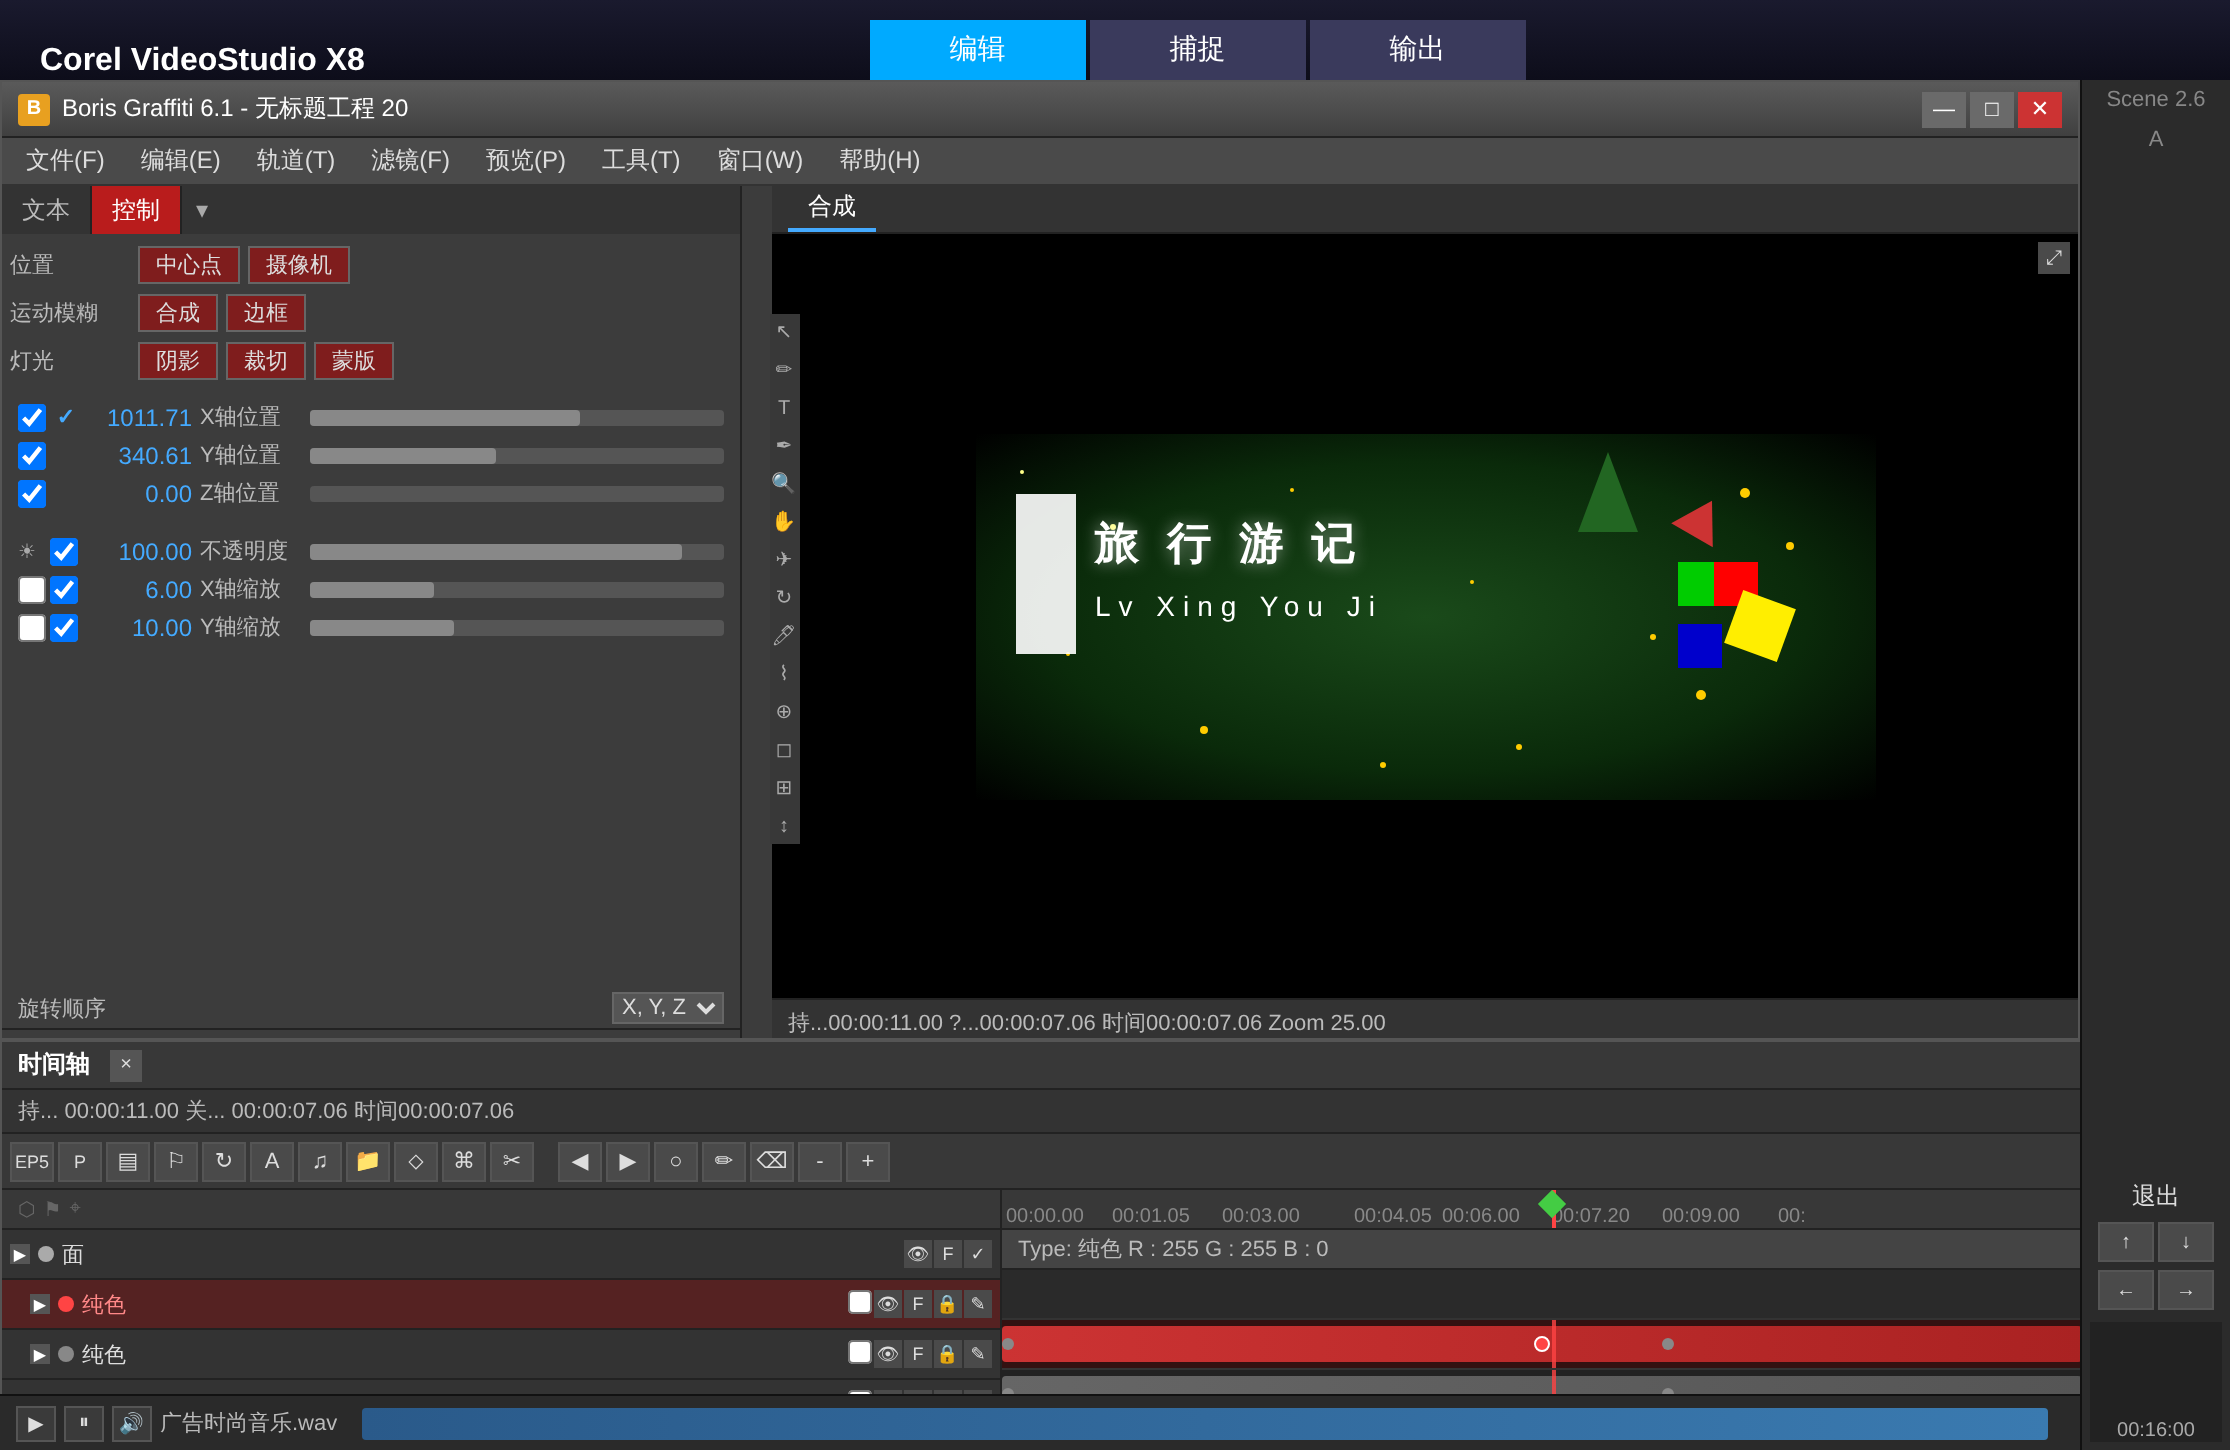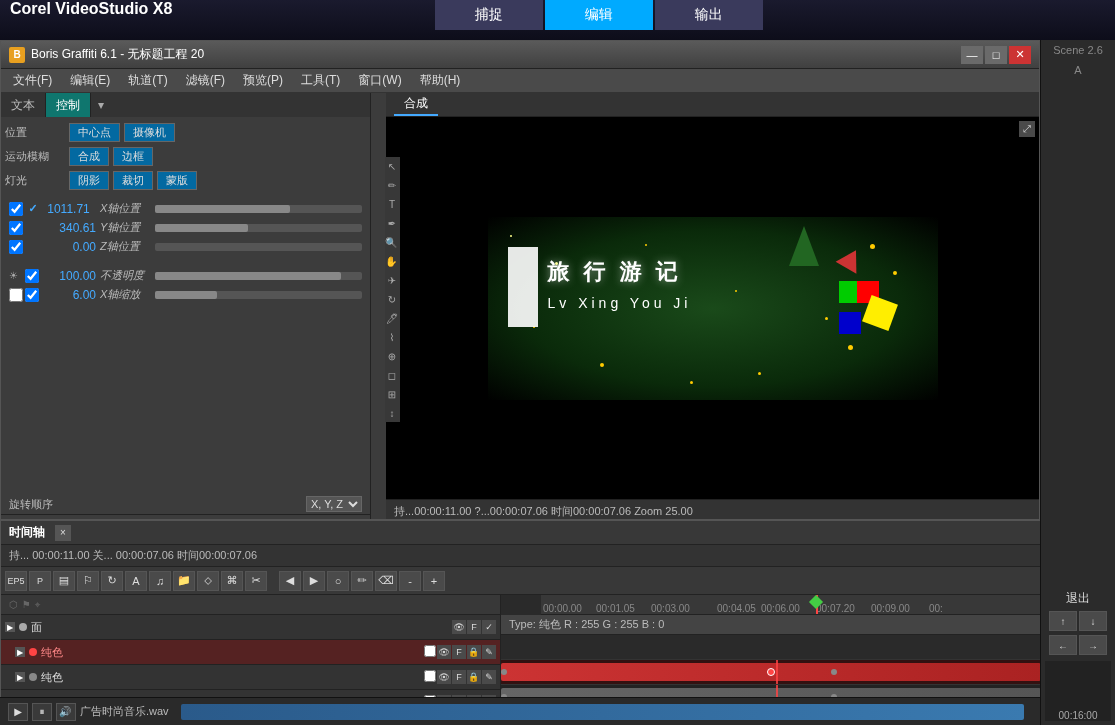--- a/index.html
+++ b/index.html
@@ -1,21 +1,21 @@
 <!DOCTYPE html>
 <html><head>
   <meta charset="utf-8">
   <style>
     * { margin: 0; padding: 0; box-sizing: border-box; }
     body { width: 1115px; height: 725px; overflow: hidden; background: #2b2b2b; font-family: 'Microsoft YaHei', Arial, sans-serif; font-size: 12px; color: #ddd; }
 
     
     #top-bar {
       width: 100%; height: 40px; background: linear-gradient(to bottom, #1a1a2e, #0d0d1a);
-      display: flex; align-items: flex-start; justify-content: space-between; padding: 0 10px;
+      display: flex; align-items: flex-end; justify-content: space-between; padding: 0 20px;
     }
     #app-title { color: #fff; font-size: 16px; font-weight: bold; }
     #top-tabs { display: flex; gap: 2px; }
     .top-tab {
       padding: 6px 40px; border: none; cursor: pointer; font-size: 14px; color: #fff;
       background: #3a3a5c;
     }
     .top-tab.active { background: #00aaff; color: #fff; }
 
     
@@ -47,36 +47,36 @@
 
     
     #content-area { display: flex; height: calc(100% - 52px); }
 
     
     #left-panel { width: 370px; background: #3c3c3c; border-right: 1px solid #222; display: flex; flex-direction: column; }
 
     
     #left-tabs { display: flex; height: 24px; background: #333; }
     .left-tab { padding: 4px 10px; cursor: pointer; color: #bbb; border-right: 1px solid #222; font-size: 12px; }
-    .left-tab.active { background: #0f766e; color: #fff; }
+    .left-tab.active { background: #b91c1c; color: #fff; }
     #left-tab-extra { width: 20px; display: flex; align-items: center; justify-content: center; cursor: pointer; color: #aaa; }
 
     
     #props-area { padding: 4px; }
     .prop-row { display: flex; align-items: center; height: 22px; margin-bottom: 2px; gap: 4px; }
     .prop-label { color: #bbb; font-size: 11px; width: 60px; }
-    .prop-btn { background: #0369a1; border: 1px solid #666; color: #ddd; padding: 1px 8px; font-size: 11px; cursor: pointer; }
+    .prop-btn { background: #7f1d1d; border: 1px solid #666; color: #ddd; padding: 1px 8px; font-size: 11px; cursor: pointer; }
     .tb-btn { background: #4a4a4a; border: 1px solid #555; color: #ddd; width: 22px; height: 20px; font-size: 11px; cursor: pointer; display: flex; align-items: center; justify-content: center; }
 
     
     #param-area { flex: 1; overflow-y: auto; padding: 4px 8px; }
     .param-row { display: flex; align-items: center; margin-bottom: 4px; }
     .param-check { width: 14px; height: 14px; margin-right: 2px; }
     .param-value { width: 55px; color: #4af; font-size: 12px; text-align: right; margin-right: 4px; }
-    .param-name { color: #bbb; font-size: 11px; width: 55px; font-style: italic; }
+    .param-name { color: #bbb; font-size: 11px; width: 55px; }
     .param-slider { flex: 1; height: 8px; background: #555; border-radius: 2px; position: relative; }
     .param-slider-fill { height: 100%; background: #888; border-radius: 2px; }
 
     
     #color-section { padding: 4px 8px; border-top: 1px solid #222; }
     .color-gradient { height: 16px; background: linear-gradient(to right, #ff0000, #ffff00, #00ff00, #00ffff, #0000ff, #ff00ff, #ff0000); border-radius: 2px; }
     #color-tools { display: flex; gap: 2px; margin-top: 4px; }
 
     
     .rotation-row { display: flex; align-items: center; gap: 4px; padding: 2px 8px; }
@@ -145,37 +145,37 @@
     #audio-track { position: absolute; bottom: 0; left: 0; width: 1040px; height: 30px; background: #2a2a2a; border-top: 1px solid #111; display: flex; align-items: center; padding: 0 8px; }
     #audio-label { color: #bbb; font-size: 11px; }
     #audio-bar { flex: 1; height: 16px; background: linear-gradient(to right, #2a5a8a, #3a7ab0); margin: 0 8px; border-radius: 2px; }
 
     
     #progress-bar { height: 8px; background: #222; position: relative; margin: 0; }
     #progress-fill { height: 100%; background: #4488cc; width: 60%; }
     #progress-thumb { position: absolute; right: 40%; top: -3px; width: 2px; height: 14px; background: #ff3333; }
 
     
-    #tl-ruler { height: 20px; background: #383838; border-bottom: 1px solid #222; display: flex; align-items: center; margin-left: 40px; }
+    #tl-ruler { height: 20px; background: #383838; border-bottom: 1px solid #222; display: flex; align-items: center; }
 
     
     #boris-tools { position: absolute; left: 384px; top: 116px; width: 15px; display: flex; flex-direction: column; gap: 1px; background: #383838; z-index: 10; }
     .boris-tool { width: 14px; height: 18px; display: flex; align-items: center; justify-content: center; font-size: 10px; color: #aaa; cursor: pointer; }
 
     
     #type-info-bar { height: 20px; background: #444; display: flex; align-items: center; padding: 0 8px; font-size: 11px; color: #bbb; border-bottom: 1px solid #222; }
   </style>
 </head>
 <body>
 
 <div id="top-bar">
   <span id="app-title">Corel VideoStudio X8</span>
   <div id="top-tabs">
+    <button class="top-tab active">编辑</button>
     <button class="top-tab">捕捉</button>
-    <button class="top-tab active">编辑</button>
     <button class="top-tab">输出</button>
   </div>
   <div style="width:80px"></div>
 </div>
 
 <div id="main-window">
 
   <div id="window-titlebar">
     <div id="window-title">
       <div class="title-icon">B</div>
@@ -226,21 +226,21 @@
           <button class="prop-btn">裁切</button>
           <button class="prop-btn">蒙版</button>
         </div>
       </div>
 
       <div id="param-area">
 
         <div class="param-row">
           <input type="checkbox" class="param-check" checked="" style="">
           <span style="color:#4af;font-size:11px;width:16px;display:flex;align-items:center;justify-content:center;font-weight:bold;">✓</span>
-          <span class="param-value" style="width:55px;color:#4af;font-size:12px;text-align:center;margin-right:4px;">1011.71</span>
+          <span class="param-value" style="width:55px;color:#4af;font-size:12px;text-align:right;margin-right:4px;">1011.71</span>
           <span class="param-name">X轴位置</span>
           <div class="param-slider" style="flex:1;height:8px;background:#555;border-radius:2px;position:relative;">
             <div class="param-slider-fill" style="width:65%;height:100%;background:#888;border-radius:2px;"></div>
           </div>
         </div>
 
         <div class="param-row">
           <input type="checkbox" class="param-check" checked="" style="">
           <span style="color:#4af;font-size:11px;width:16px;"></span>
           <span class="param-value" style="width:55px;color:#4af;font-size:12px;text-align:right;margin-right:4px;">340.61</span>
@@ -275,20 +275,29 @@
         <div class="param-row">
           <input type="checkbox" class="param-check" style="">
           <input type="checkbox" class="param-check" checked="" style="">
           <span class="param-value" style="width:55px;color:#4af;font-size:12px;text-align:right;margin-right:4px;">6.00</span>
           <span class="param-name">X轴缩放</span>
           <div class="param-slider" style="flex:1;height:8px;background:#555;border-radius:2px;">
             <div style="width:30%;height:100%;background:#888;border-radius:2px;"></div>
           </div>
         </div>
 
+        <div class="param-row">
+          <input type="checkbox" class="param-check" style="">
+          <input type="checkbox" class="param-check" checked="" style="">
+          <span class="param-value" style="width:55px;color:#4af;font-size:12px;text-align:right;margin-right:4px;">10.00</span>
+          <span class="param-name">Y轴缩放</span>
+          <div class="param-slider" style="flex:1;height:8px;background:#555;border-radius:2px;">
+            <div style="width:35%;height:100%;background:#888;border-radius:2px;"></div>
+          </div>
+        </div>
       </div>
 
       <div class="rotation-row">
         <span class="rotation-label">旋转顺序</span>
         <span style="flex:1"></span>
         <select class="rotation-select">
           <option>X, Y, Z</option>
           <option>X, Z, Y</option>
           <option>Y, X, Z</option>
         </select>

